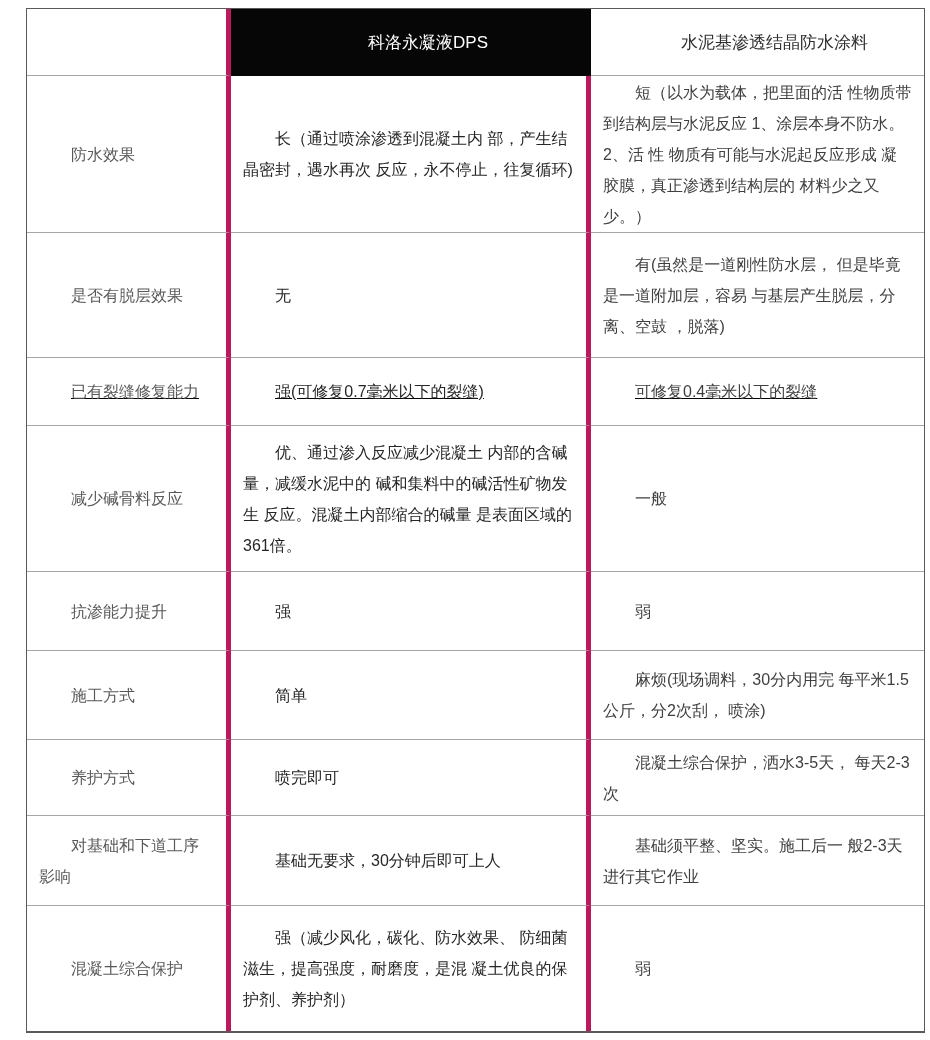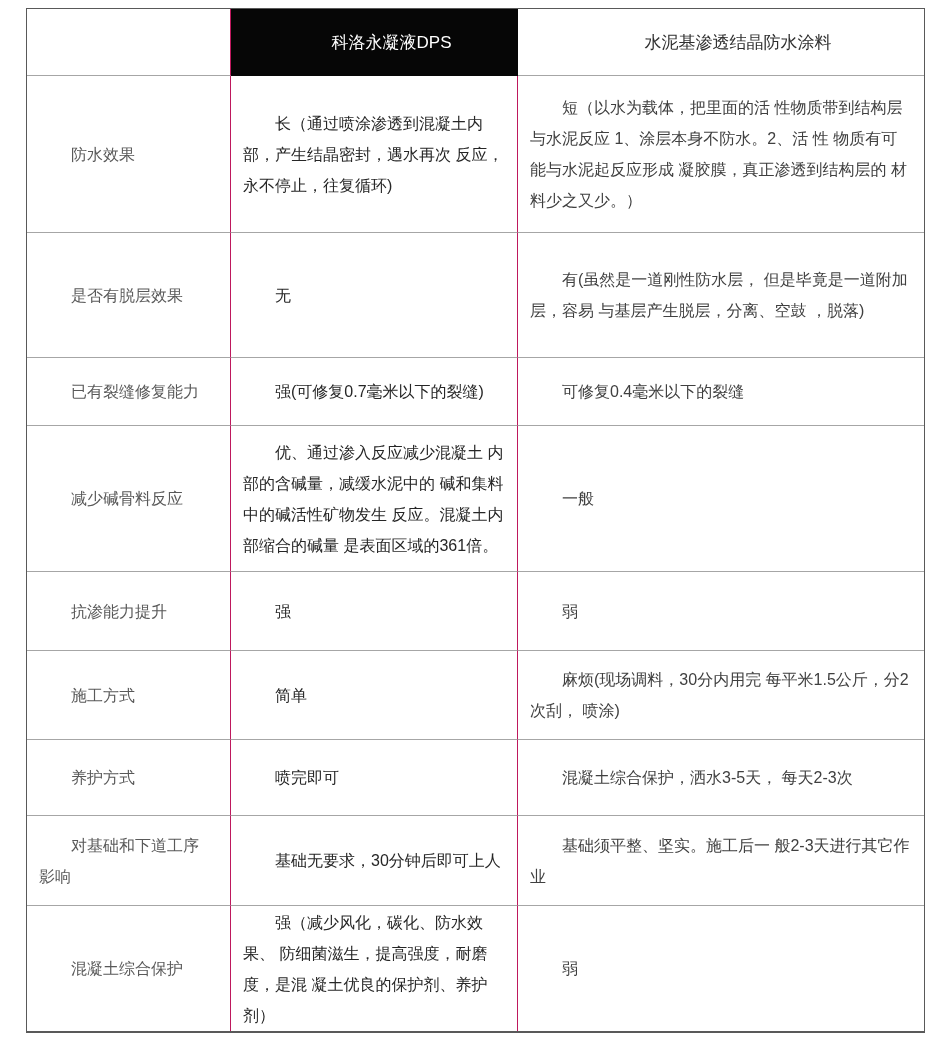--- a/index.html
+++ b/index.html
@@ -9,30 +9,30 @@
     position:relative;overflow:hidden;
   }
   .cmp-table{
     position:absolute;left:26px;top:8px;width:897px;
     border:1px solid #595959;border-bottom-width:2px;
     background:#ffffff;box-sizing:content-box;
   }
   .trow{display:flex;align-items:stretch;}
   .cell{
     box-sizing:border-box;
-    border-right:1px solid #be185d;
+    border-right:5px solid #be185d;
     border-bottom:1px solid #a6a6a6;
     display:flex;align-items:center;
     padding:4px 12px;
     overflow:hidden;
   }
   .cell:last-child{border-right:none;}
   .trow:last-child .cell{border-bottom:none;}
   .c1{width:204px;flex:0 0 auto;}
-  .c2{width:287px;flex:0 0 auto;}
+  .c2{width:360px;flex:0 0 auto;}
   .c3{flex:1 1 auto;}
   .txt{
     margin:0;width:100%;
     font-size:16px;line-height:31px;
     text-indent:2em;
     word-break:break-word;
   }
   .c1 .txt{color:#595959;}
   .c2 .txt{color:#262626;}
   .c3 .txt{color:#404040;}
@@ -41,21 +41,21 @@
   .hdr-dps{
     background:#060606;color:#ffffff;
     justify-content:center;border-right:none;border-bottom:none;
   }
   .hdr-dps .txt{color:#ffffff;font-size:17px;text-align:center;}
   .hdr-cement{justify-content:center;}
   .hdr-cement .txt{color:#2f2f2f;font-size:17px;text-align:center;}
   
   .r0{height:157px;}
   .r1{height:125px;}
-  .r2{height:68px;}
+  .r2{height:68px;text-decoration:underline;}
   .r3{height:146px;}
   .r4{height:79px;}
   .r5{height:89px;}
   .r6{height:76px;justify-content:flex-end;}
   .r7{height:90px;}
   .r8{height:125px;}
 </style>
 </head>
 <body>
 

